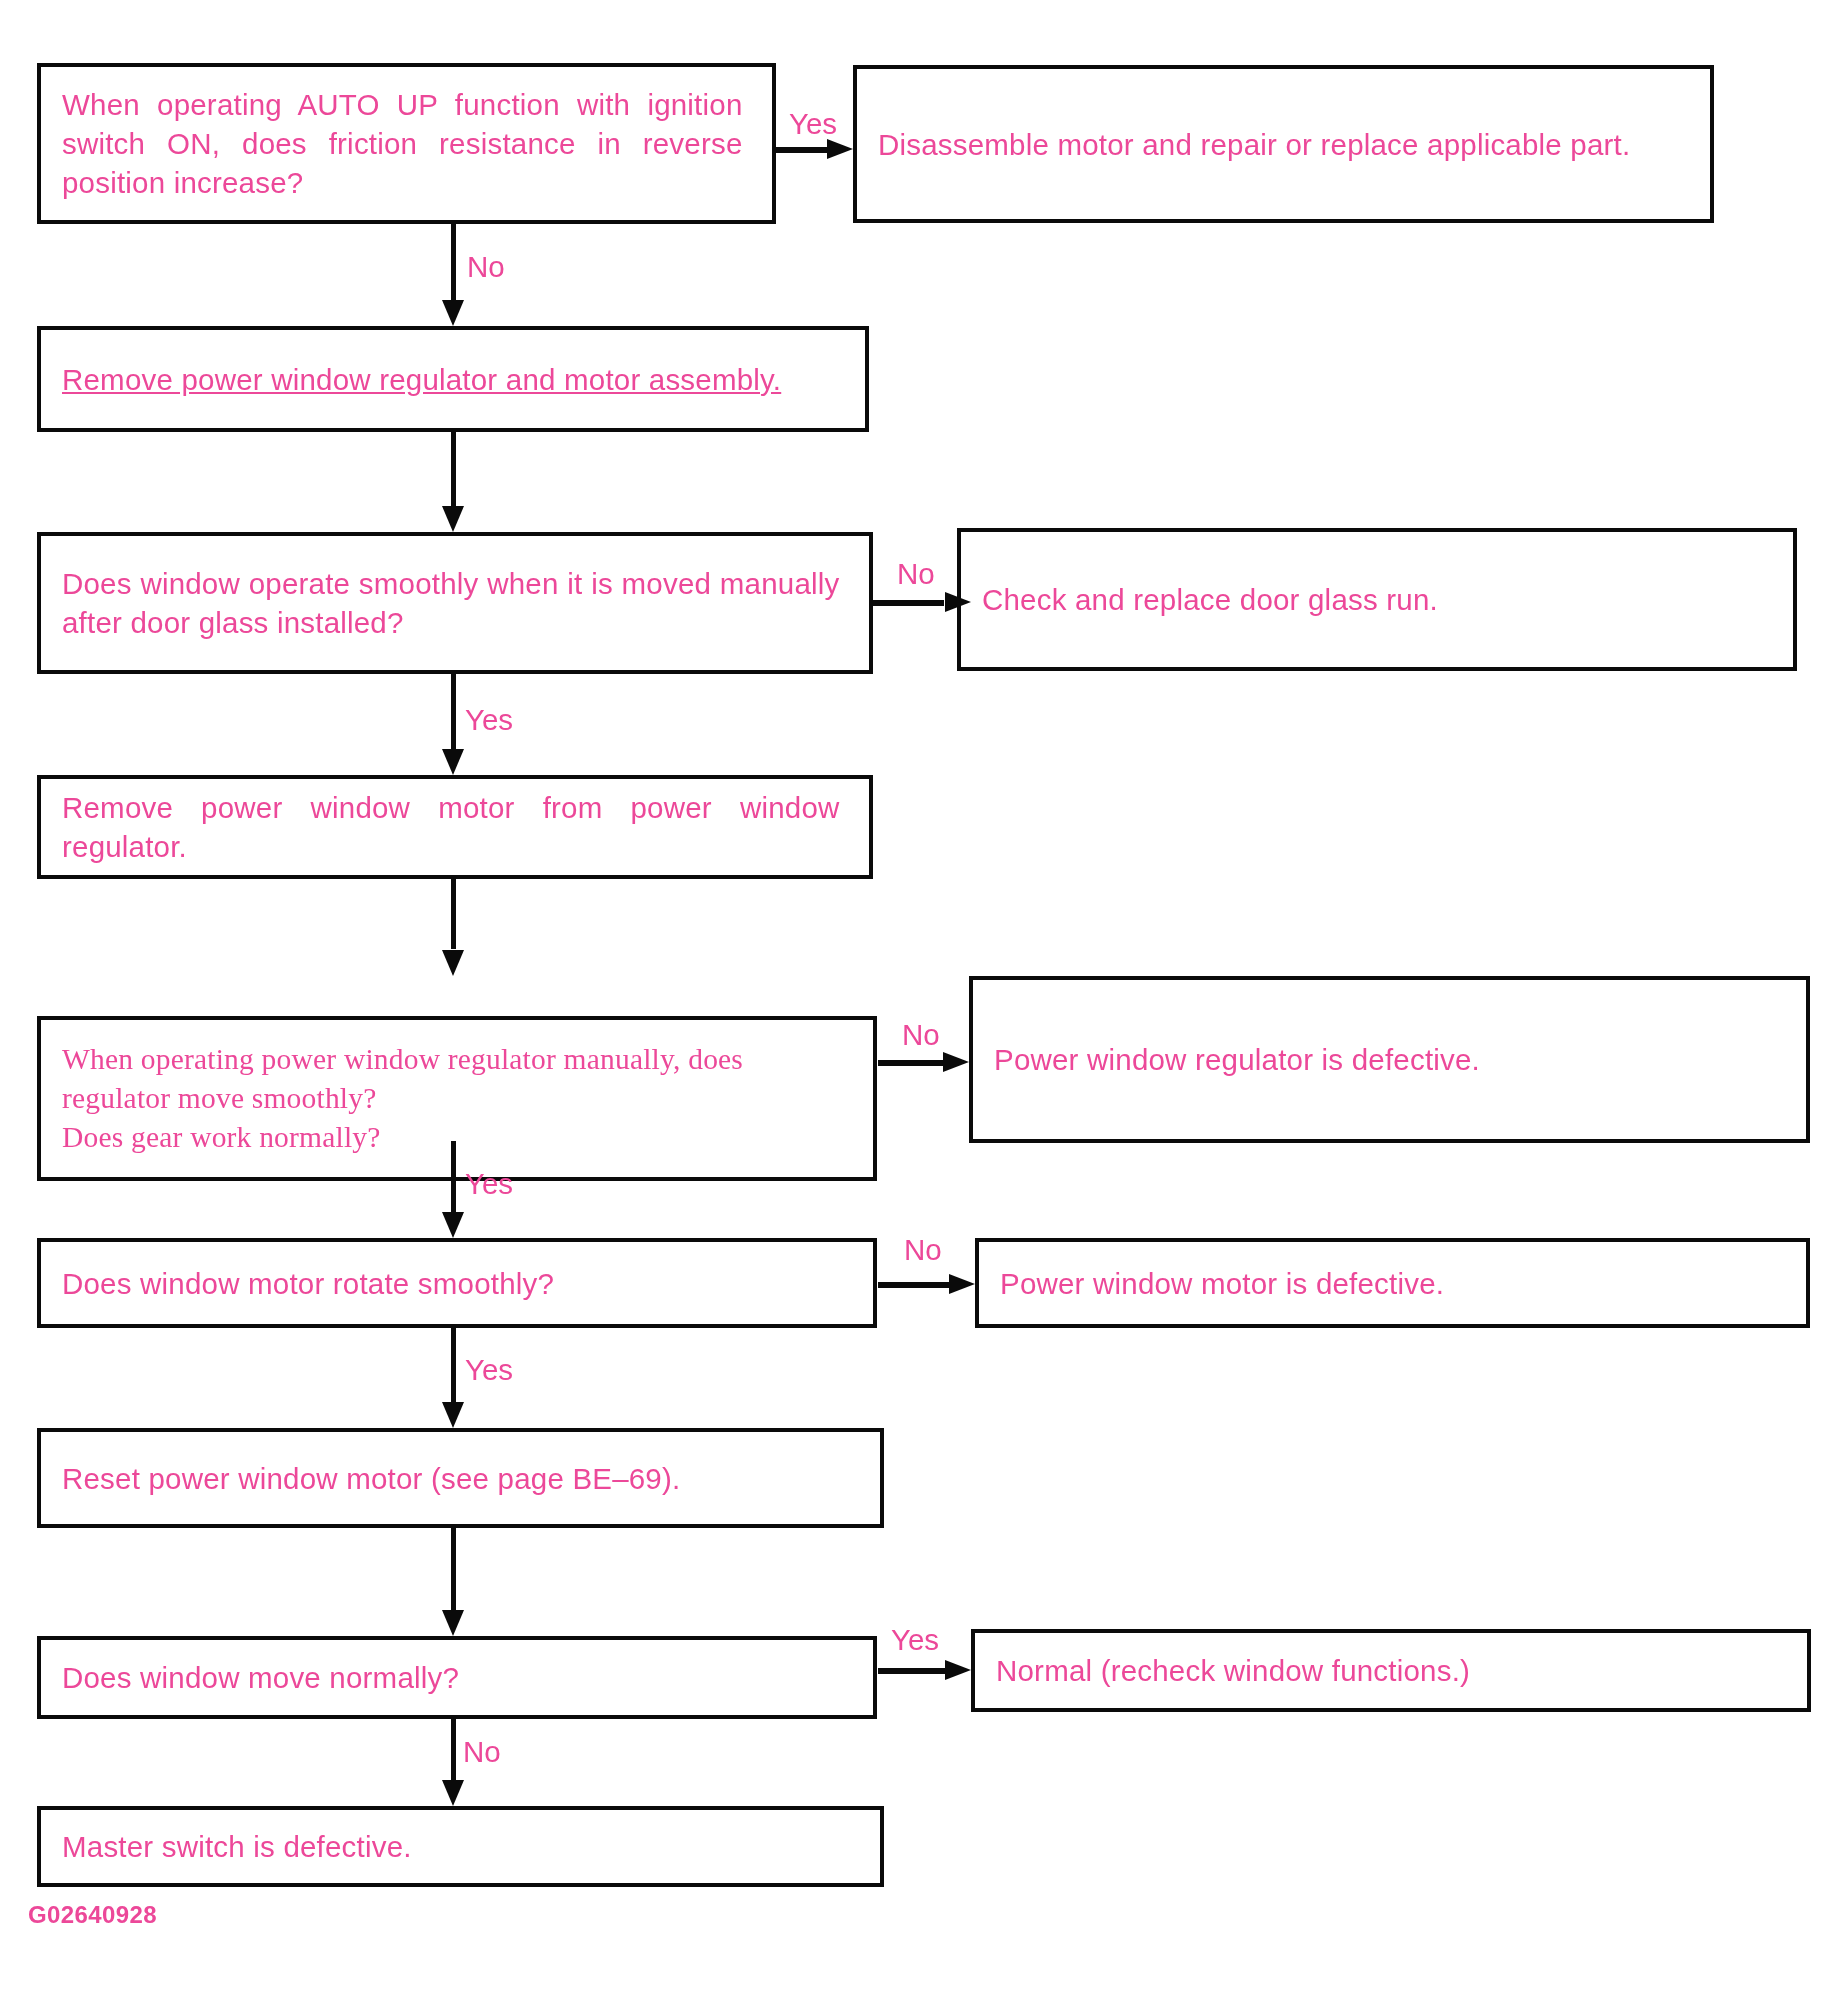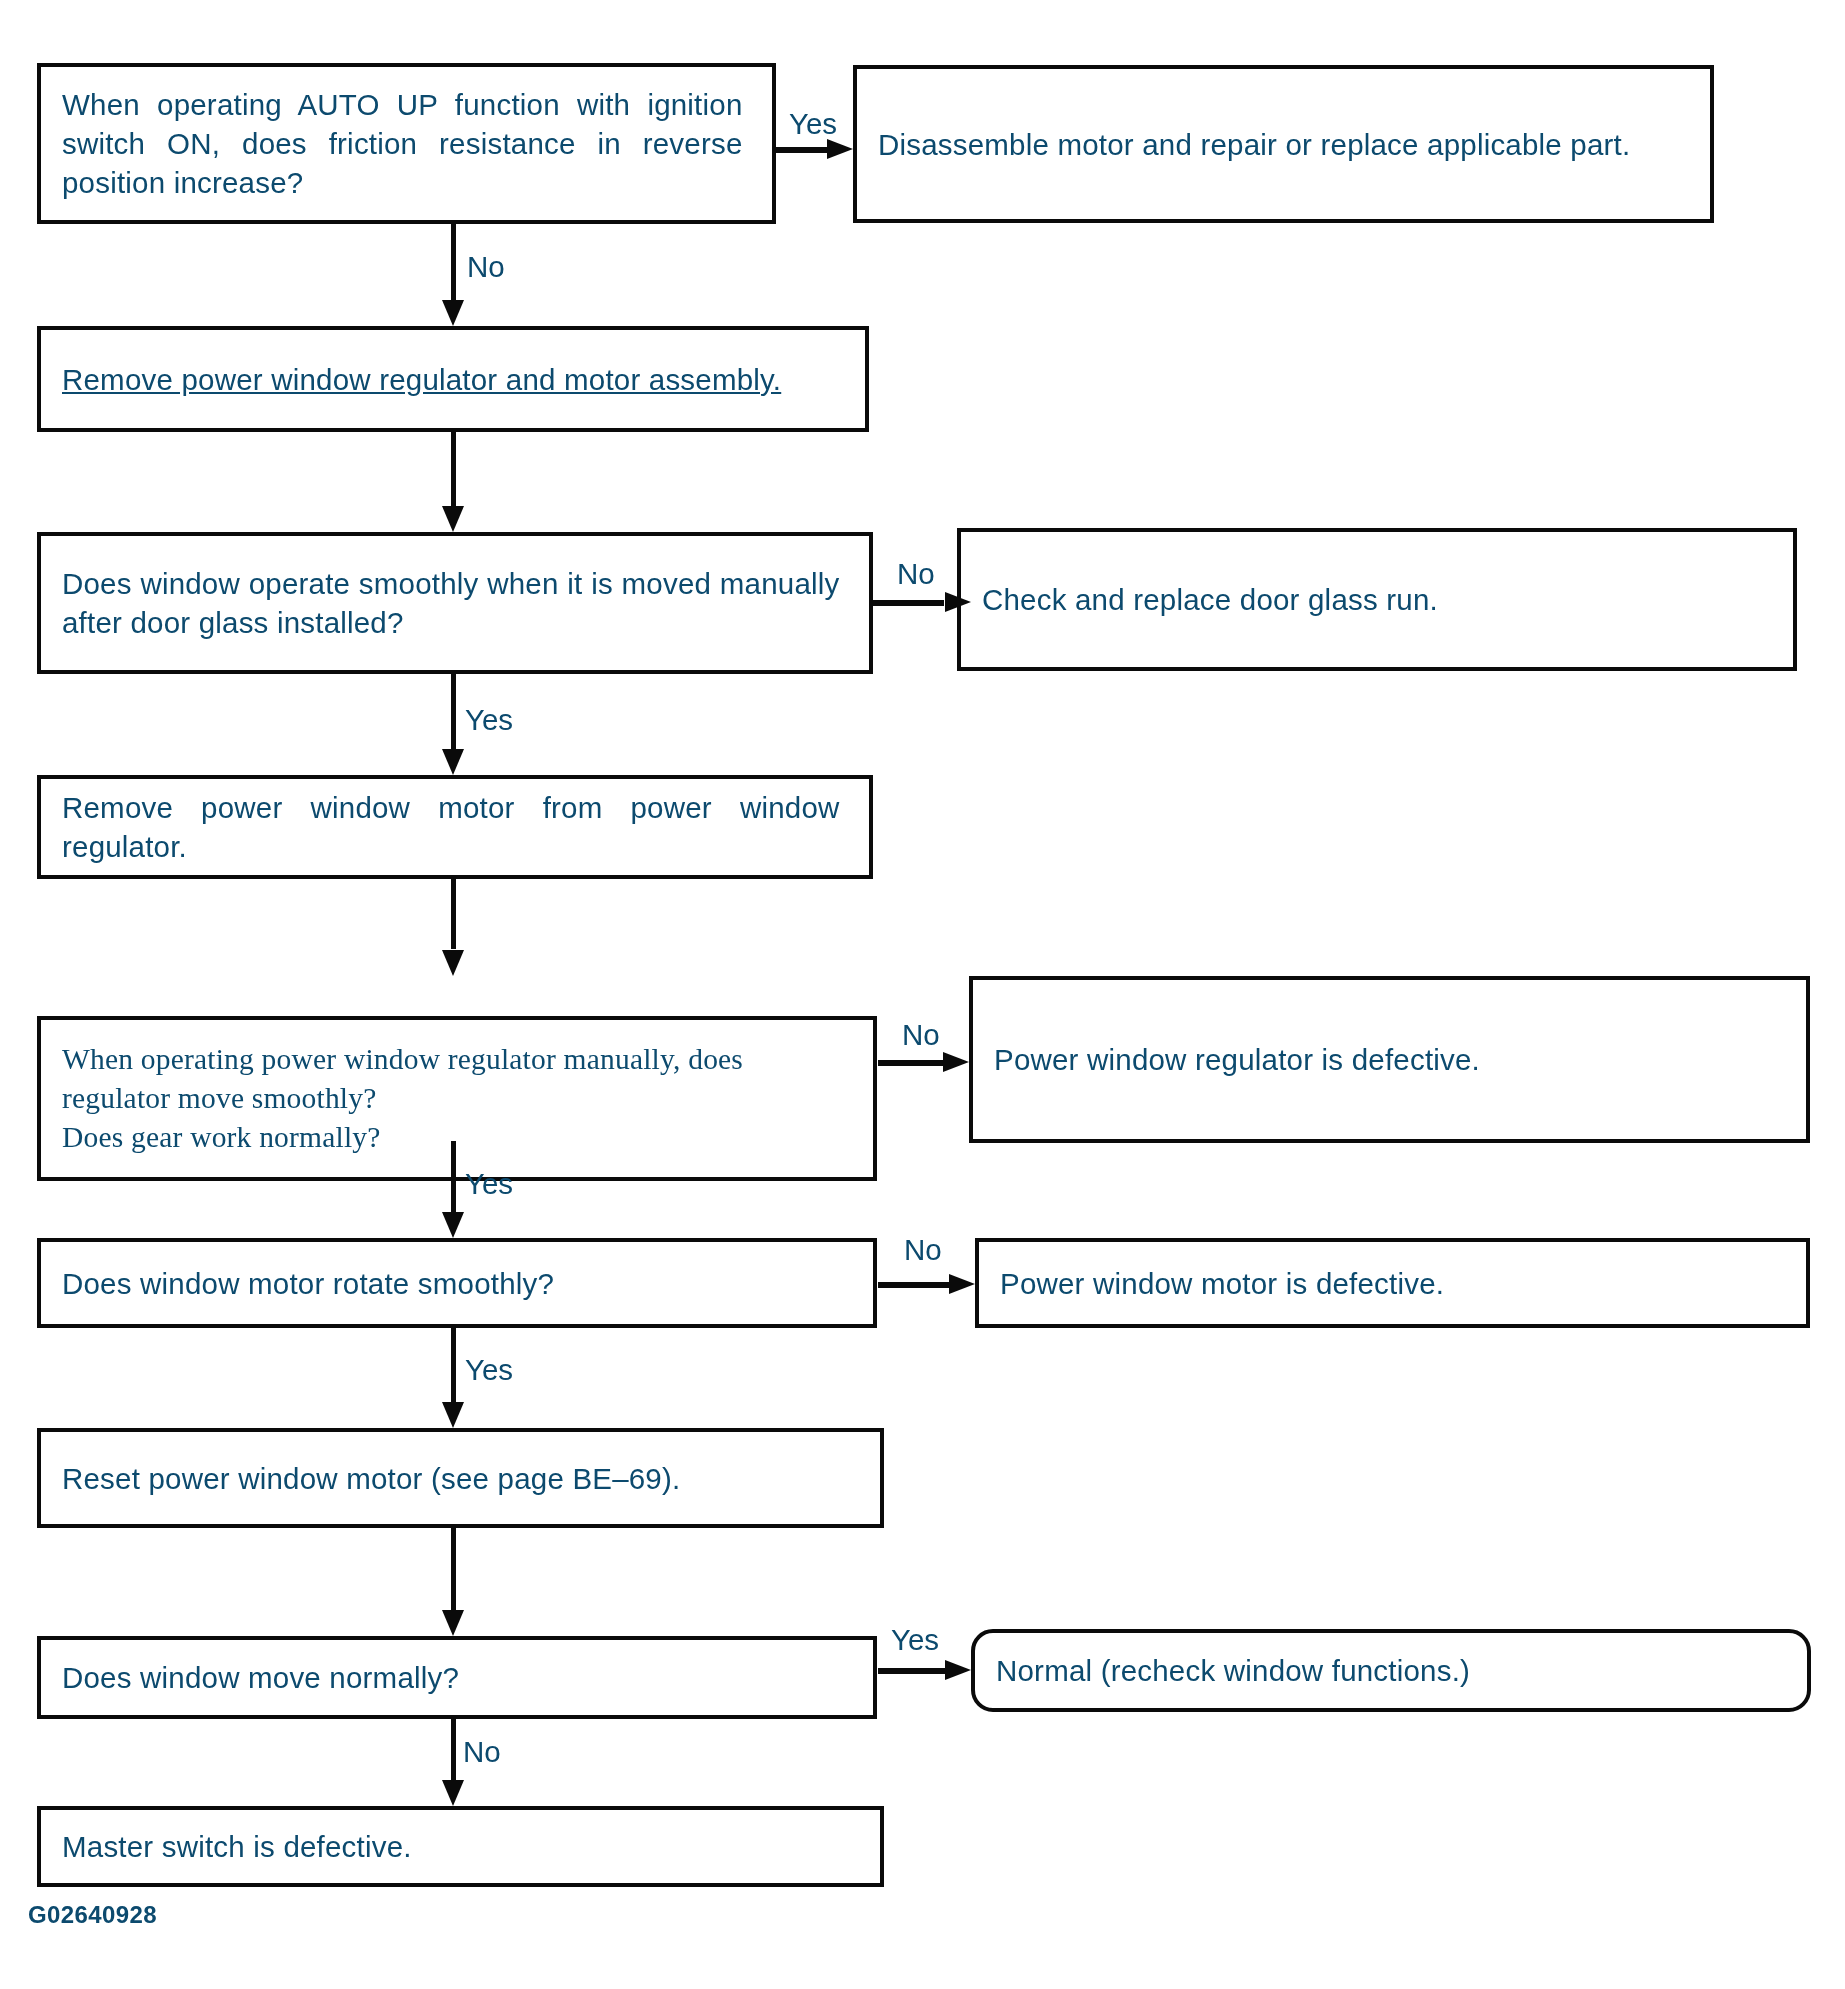--- a/index.html
+++ b/index.html
@@ -2,21 +2,21 @@
 <html style="font-size:14px"><head>
 <meta charset="utf-8">
 <style>
   html, body { margin: 0; padding: 0; background: #ffffff; }
   #stage {
     position: relative;
     width: 1511px;
     height: 1989px;
     background: #ffffff;
     font-family: "Liberation Sans", "DejaVu Sans", sans-serif;
-    color: #0c4a6e;
+    color: #ec4899;
   }
   .node {
     position: absolute;
     box-sizing: border-box;
     border: 4.3px solid #0a0a0a;
     background: #ffffff;
     display: flex;
     align-items: center;
     padding: 5.2px 29.5px 5.2px 21px;
     font-size: 29.5px;
@@ -94,21 +94,21 @@
   </div>
 
   <div class="node" style="left:969px; top:976px; width:841px; height:167px;">
     <div class="txt">Power window regulator is defective.</div>
   </div>
 
   <div class="node" style="left:975px; top:1238px; width:835px; height:90px;">
     <div class="txt">Power window motor is defective.</div>
   </div>
 
-  <div class="node" style="left:971px; top:1629px; width:840px; height:83px;border-radius:22px;">
+  <div class="node" style="left:971px; top:1629px; width:840px; height:83px;">
     <div class="txt">Normal (recheck window functions.)</div>
   </div>
 
   <div class="vline" style="left:451px; top:223px; height:78px;"></div>
   <div class="arrow-down" style="left:442px; top:300px;"></div>
   <span class="edge-label" style="left:467px; top:249px;">No</span>
 
   <div class="vline" style="left:451px; top:432px; height:74px;"></div>
   <div class="arrow-down" style="left:442px; top:506px;"></div>
 

